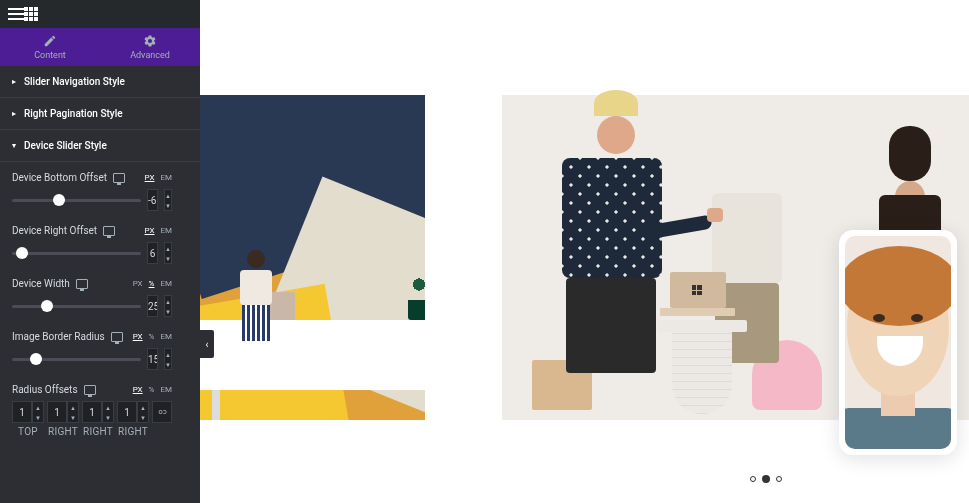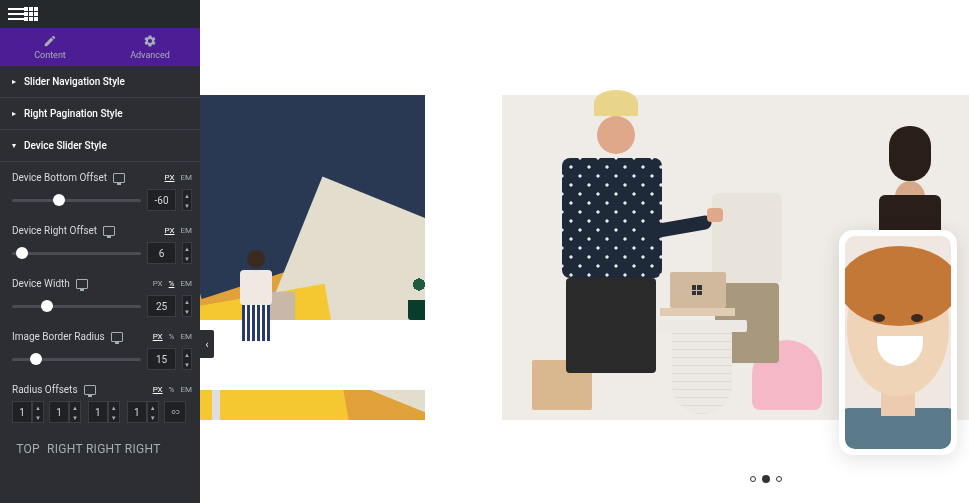--- a/index.html
+++ b/index.html
@@ -15,21 +15,21 @@
 .apps-icon span { background: #fff; }
 
 .tabs { display: flex; height: 38px; background: #4c1d95; align-items: center; }
 .tab { flex: 1; display: flex; flex-direction: column; align-items: center; justify-content: center; gap: 2px; cursor: pointer; font-size: 9px; color: #a4afb7; }
 .tab.active { color: #fff; border-bottom: 2px solid #71d7f7; }
 .tab svg { width: 14px; height: 14px; fill: currentColor; }
 
 .section-header { display: flex; align-items: center; padding: 10px 12px; background: #2c2e33; border-bottom: 1px solid #3a3d44; cursor: pointer; font-size: 10px; color: #fff; font-weight: 500; }
 .section-header .caret { margin-right: 8px; font-size: 8px; }
 
-.controls { padding: 10px 8px 4px 12px; }
+.controls { padding: 10px 28px 4px 12px; }
 .control { margin-bottom: 14px; }
 .control-row1 { display: flex; align-items: center; margin-bottom: 6px; }
 .control-label { font-size: 10px; color: #d5dadf; }
 .device-icon { margin-left: 6px; width: 12px; height: 10px; border: 1px solid #a4afb7; border-radius: 1px; position: relative; cursor: pointer; }
 .device-icon::after { content:""; position:absolute; bottom:-3px; left:3px; right:3px; height:2px; background:#a4afb7; }
 .unit-toggle { margin-left: auto; display: flex; gap: 6px; font-size: 8px; color: #a4afb7; }
 .unit-toggle span { cursor: pointer; }
 .unit-toggle span.active { color: #fff; text-decoration: underline; }
 
 .control-row2 { display: flex; align-items: center; gap: 6px; }
@@ -38,21 +38,21 @@
 .slider::-moz-range-thumb { width: 12px; height: 12px; border-radius: 50%; background: #fff; border: none; cursor: pointer; }
 .num-wrap { width: 36px; height: 22px; background: #1f2124; border: 1px solid #3a3d44; display: flex; align-items: center; }
 .num-wrap input { width: 100%; background: transparent; border: none; color: #d5dadf; font-size: 10px; text-align: center; outline: none; }
 .spinner { width: 12px; height: 22px; background: #1f2124; border: 1px solid #3a3d44; display: flex; flex-direction: column; }
 .spinner span { flex:1; display:flex; align-items:center; justify-content:center; font-size:6px; color:#a4afb7; cursor:pointer; }
 
 .offsets-row { display: flex; gap: 3px; align-items: flex-start; }
 .offset-col { display: flex; flex-direction: column; align-items: center; gap: 3px; }
 .offset-input-wrap { display:flex; height:22px; }
 .offset-input { width: 20px; background: #1f2124; border: 1px solid #3a3d44; color:#d5dadf; font-size:10px; text-align:center; outline:none; }
-.offset-label { font-size: 12px; color: #a4afb7; letter-spacing: 0.3px; margin-top: 16px; }
+.offset-label { font-size: 10px; color: #a4afb7; letter-spacing: 0.3px; }
 .link-btn { width: 22px; height: 22px; background: #1f2124; border:1px solid #3a3d44; display:flex; align-items:center; justify-content:center; cursor:pointer; }
 .link-btn svg { width:10px; height:10px; fill:#a4afb7; }
 
 .canvas { flex:1; position: relative; background: #fff; overflow: hidden; }
 .collapse-handle { position:absolute; left:0; top:330px; width:14px; height:28px; background:#2c2e33; display:flex; align-items:center; justify-content:center; color:#fff; font-size:10px; cursor:pointer; border-radius:0 2px 2px 0; z-index:10; }
 
 .slide-img { position:absolute; }
 .img1 { left:0; top:95px; width:225px; height:325px; }
 .img2 { left:302px; top:95px; width:468px; height:325px; }
 

